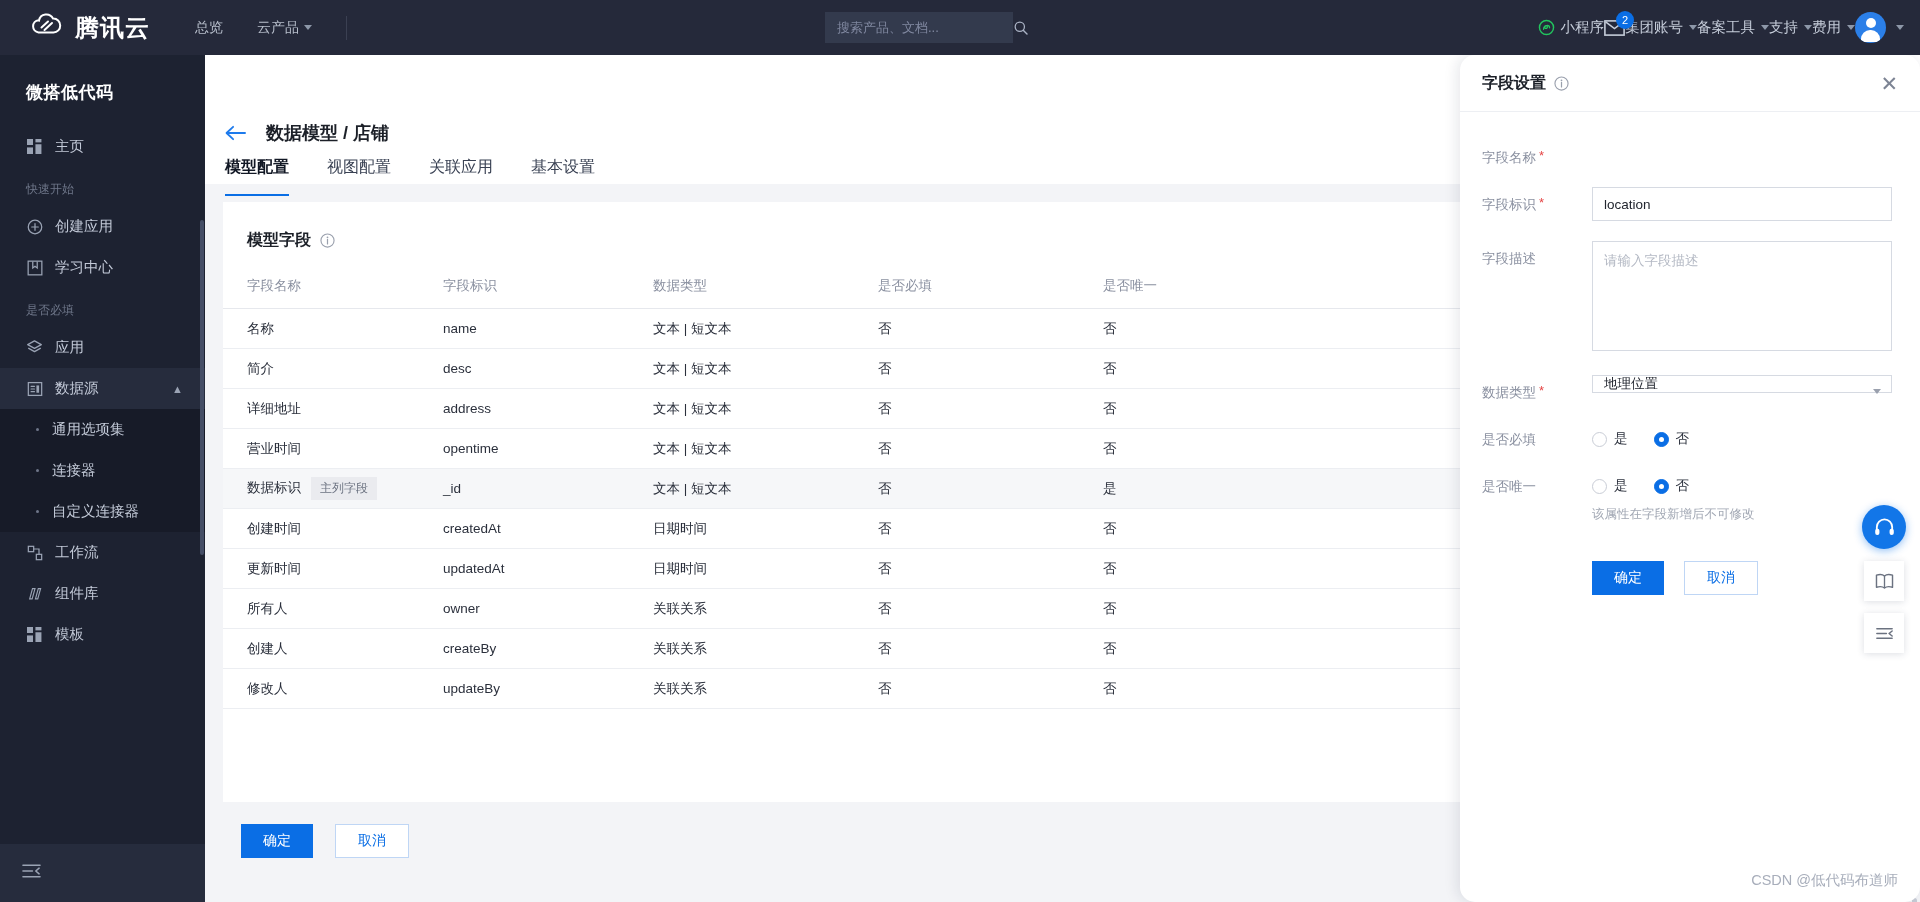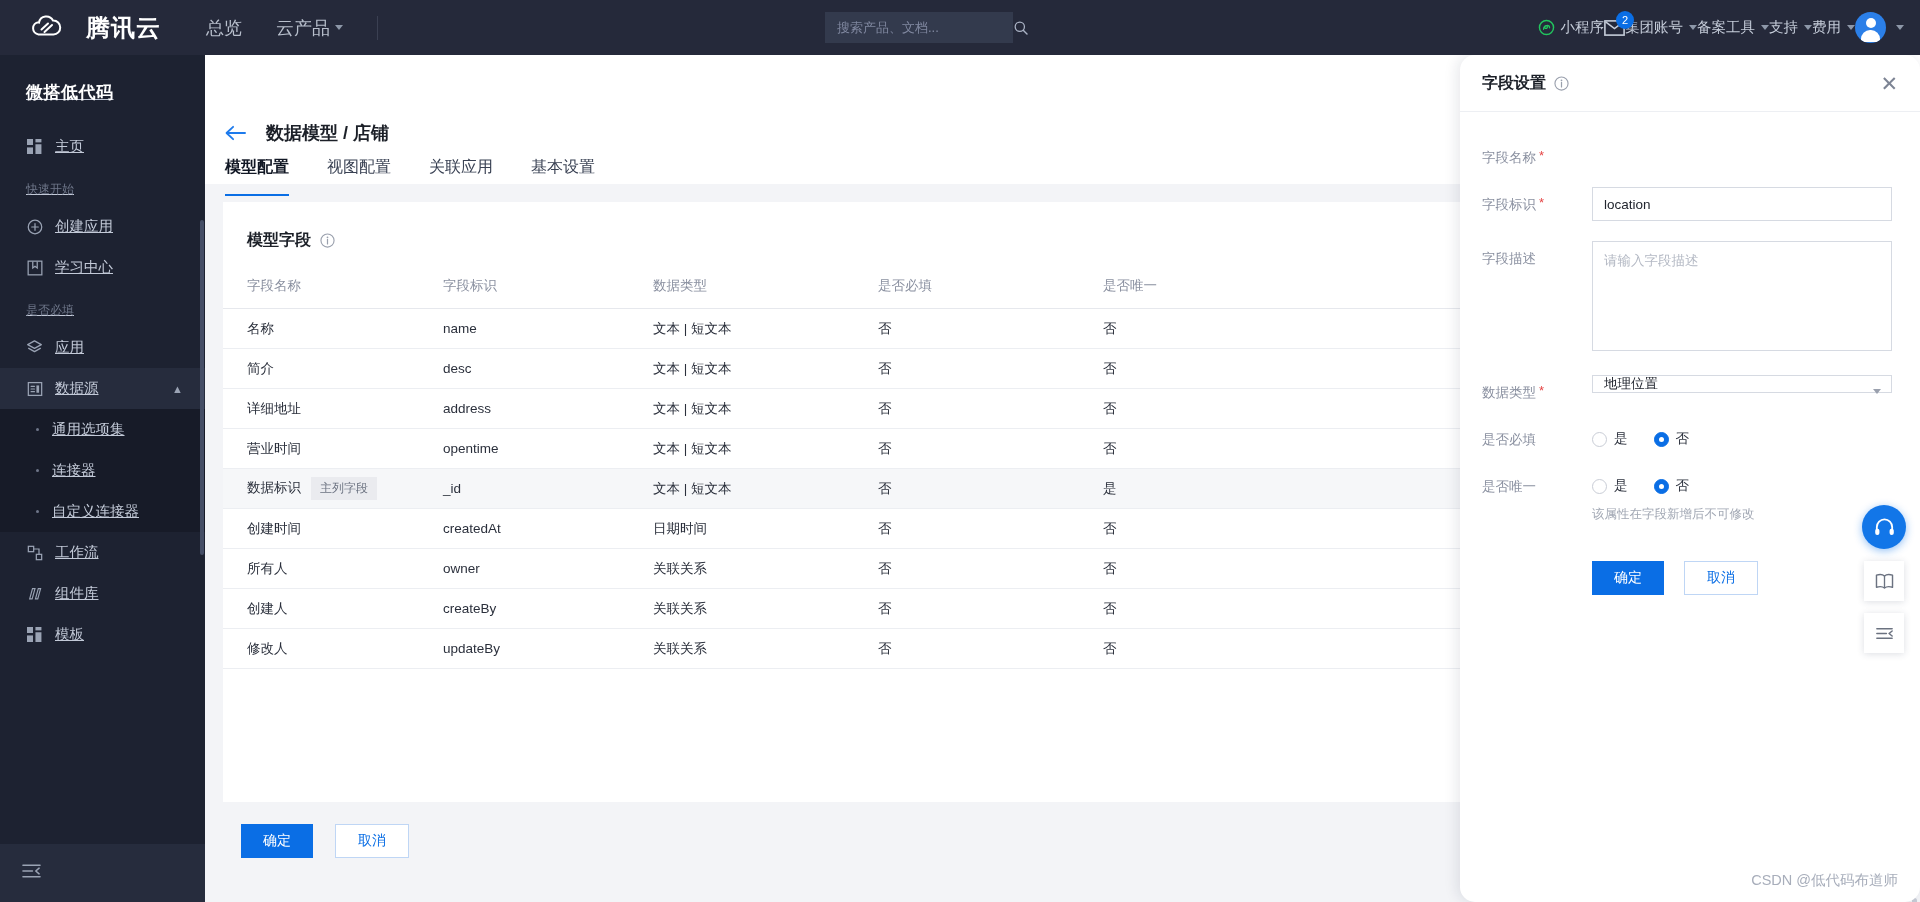--- a/index.html
+++ b/index.html
@@ -11,26 +11,26 @@
     -webkit-font-smoothing: antialiased;
   }
   .app { position: relative; width: 1920px; height: 902px; }
 
   
   .topbar {
     position: absolute; top: 0; left: 0; width: 1920px; height: 55px;
     background: #25293a; display: flex; align-items: center;
     z-index: 40;
   }
-  .tc-logo { display: flex; align-items: center; margin-left: 28px; gap: 22px; }
+  .tc-logo { display: flex; margin-left: 28px; gap: 11px; }
   .tc-logo svg { display: block; }
   .tc-logo-text { color: #fff; font-size: 24px; font-weight: bold; letter-spacing: 1px; }
   .top-nav { display: flex; align-items: center; margin-left: 45px; gap: 34px; }
   .top-nav-item {
-    color: #b8bfcc; font-size: 18px; cursor: pointer;
+    color: #b8bfcc; font-size: 14px; cursor: pointer;
     display: flex; align-items: center; gap: 5px; white-space: nowrap;
   }
   .caret { display:inline-block; width:0;height:0;border-left:4px solid transparent;border-right:4px solid transparent;border-top:5px solid #8d97a8; }
   .topbar-divider { width:1px; height:24px; background:#3b4052; margin-left:34px; }
 
   .search-box {
     position: absolute; left: 825px; top: 12px; width: 188px; height: 31px;
     background: #333a4d; display: flex; align-items: center;
     padding: 0 10px 0 12px;
   }
@@ -54,21 +54,21 @@
   .avatar {
     width:31px;height:31px;border-radius:50%;
     background:#2b7fe8; overflow:hidden; position:relative;
   }
   .avatar .head { position:absolute; width:10px;height:10px;border-radius:50%;background:#fff; left:10.5px; top:6px; }
   .avatar .body { position:absolute; width:19px;height:12px;border-radius:9px 9px 0 0;background:#fff; left:6px; top:18px; }
 
   
   .sidebar {
     position: absolute; left:0; top:55px; width:205px; height:847px;
-    background:#1d2231; color:#c3cad8; overflow:hidden;text-decoration:underline;
+    background:#1d2231; color:#c3cad8; overflow:hidden;
   }
   .sb-title { font-size:17px; font-weight:bold; color:#fff; padding:26px 0 22px 26px; letter-spacing:.5px;}
   .sb-group-label { font-size:12px; color:#6e7689; padding:14px 0 8px 26px; }
   .sb-item {
     height:41px; display:flex; align-items:center; gap:12px;
     padding-left:26px; font-size:14.5px; color:#c3cad8; cursor:pointer;
   }
   .sb-item .ico { width:17px;height:17px;flex:none;display:flex;align-items:center;justify-content:center; }
   .sb-sub { background:#171b28; }
   .sb-expand { background:#262c3d; position:relative; }
@@ -486,20 +486,27 @@
                 <span>数据标识</span><span class="pk-badge">主列字段</span>
               </td>
               <td>_id</td>
               <td>文本 | 短文本</td>
               <td>否</td>
               <td>是</td>
             </tr>
             <tr>
               <td>创建时间</td>
               <td>createdAt</td>
+              <td>日期时间</td>
+              <td>否</td>
+              <td>否</td>
+            </tr>
+            <tr>
+              <td>更新时间</td>
+              <td>updatedAt</td>
               <td>日期时间</td>
               <td>否</td>
               <td>否</td>
             </tr>
             <tr>
               <td>所有人</td>
               <td>owner</td>
               <td>关联关系</td>
               <td>否</td>
               <td>否</td>

